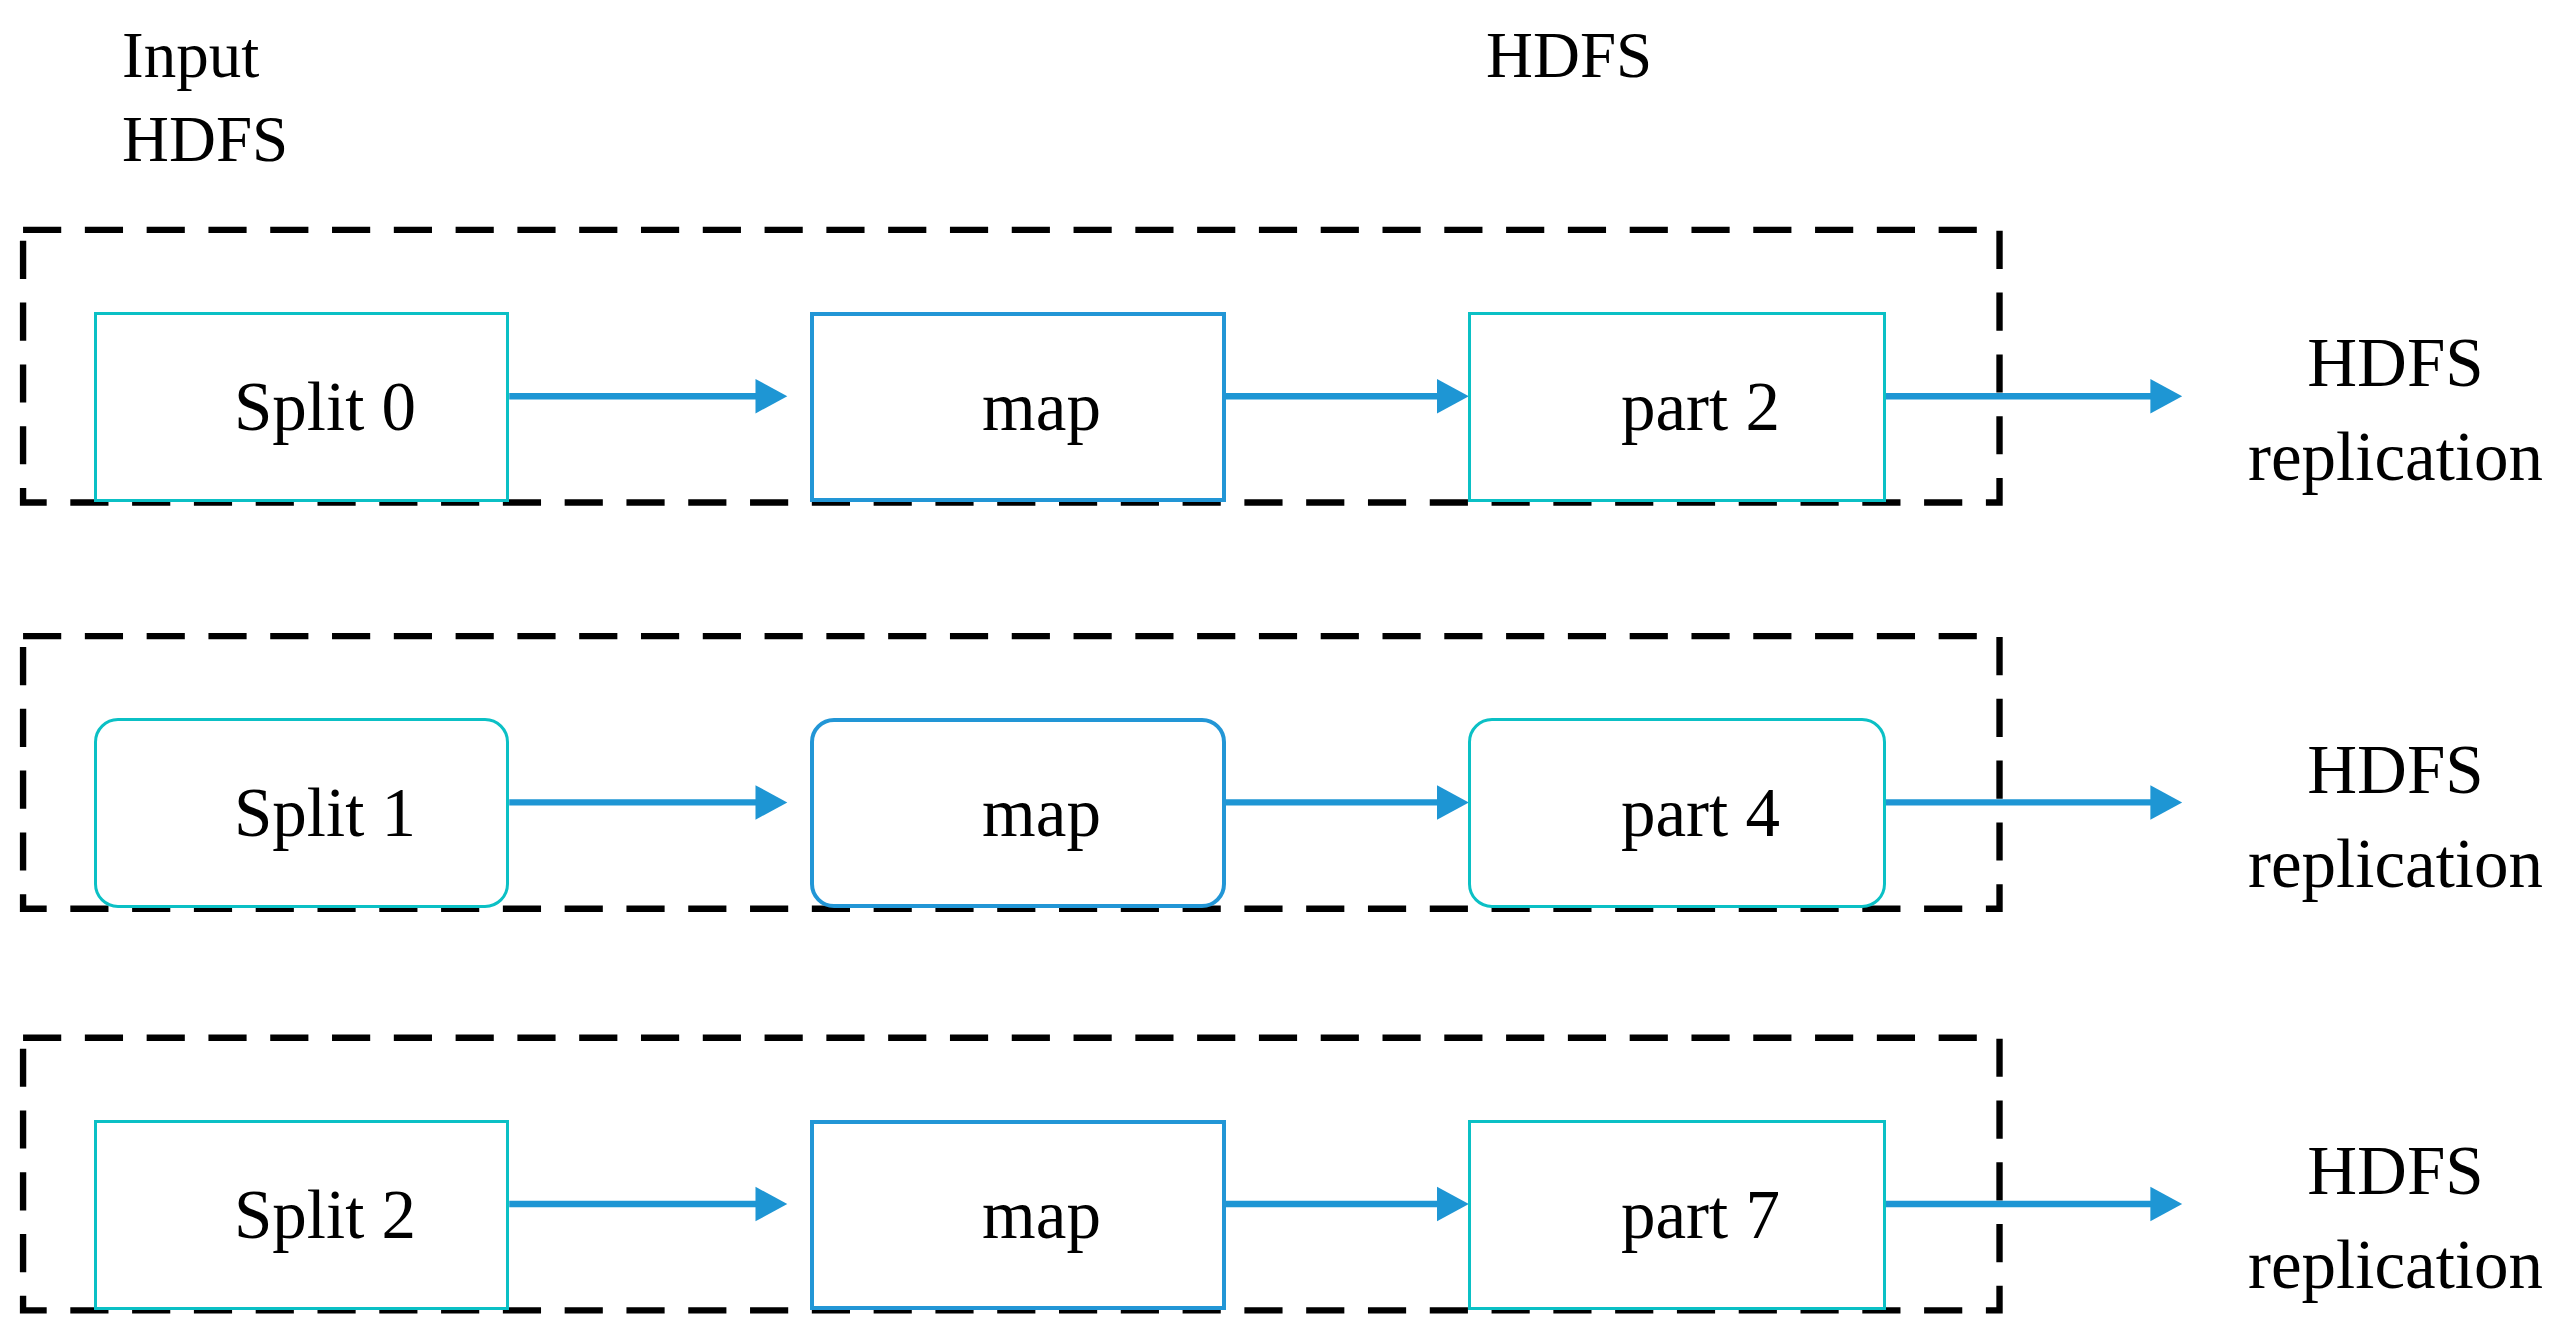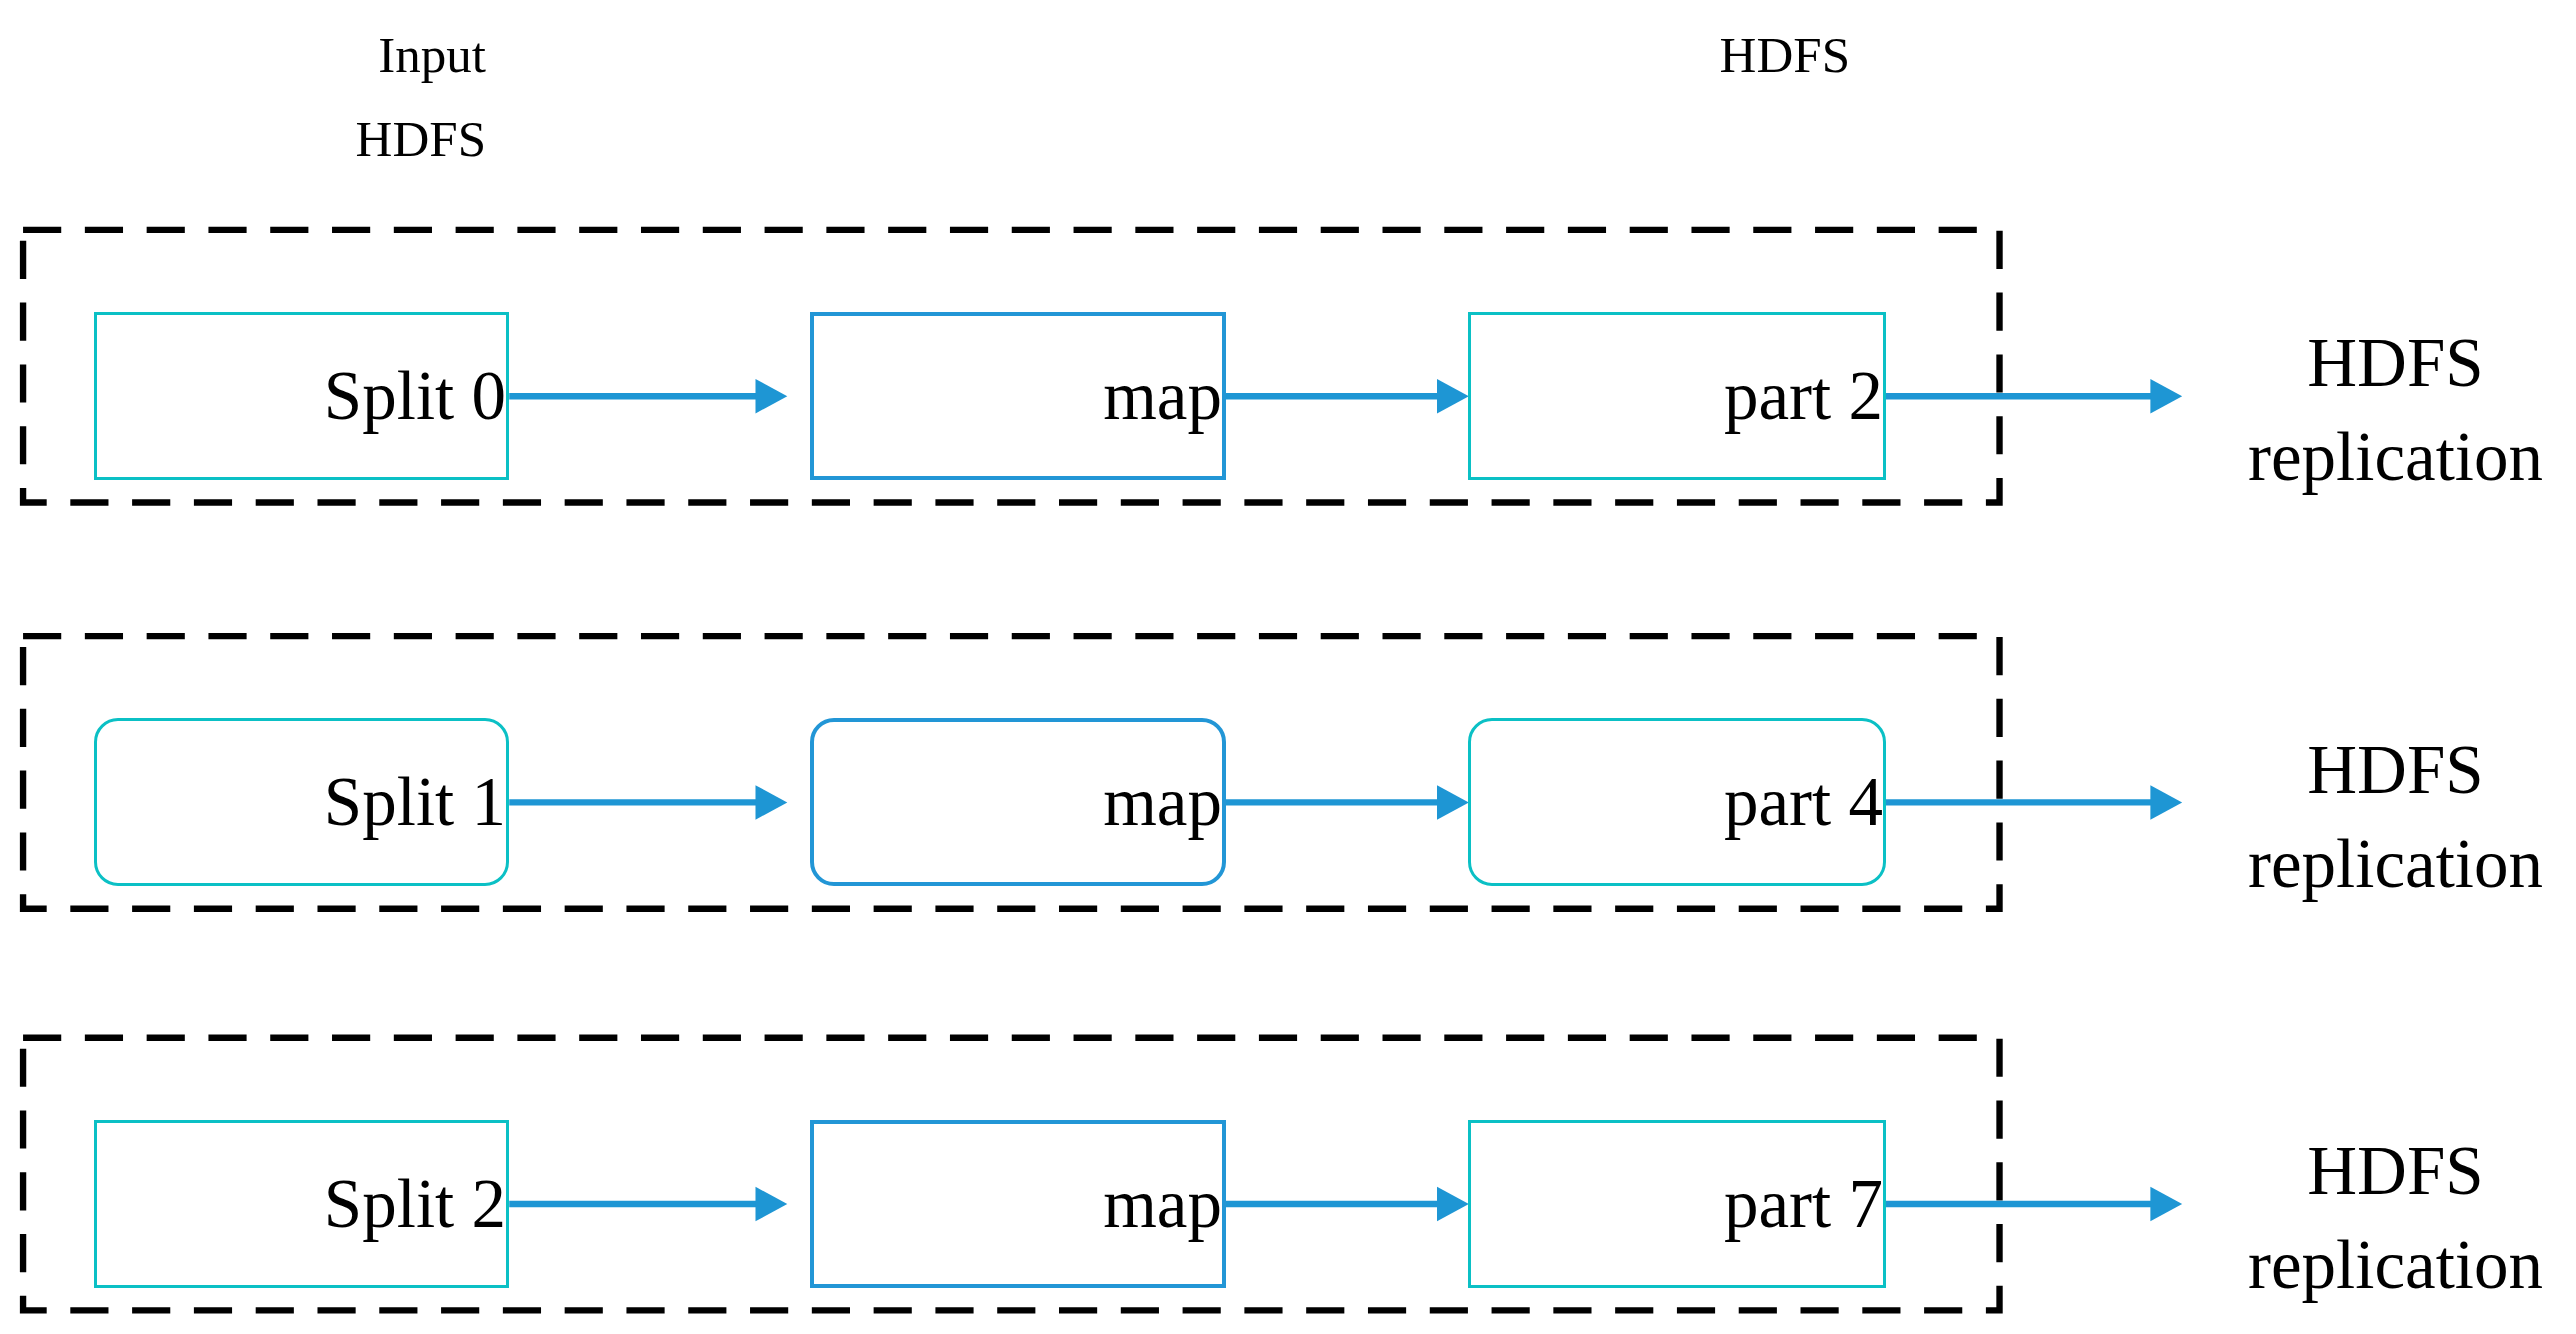--- a/index.html
+++ b/index.html
@@ -34,35 +34,35 @@
     stroke-width: 7;
   }
   .arrow-head {
     fill: var(--arrow, #1e96d4);
     stroke: none;
   }
   
   .hdr {
     position: absolute;
     width: 364px;
-    text-align: right;
-    font-size: 51px;
+    text-align: left;
+    font-size: 65px;
     line-height: 84px;
     white-space: nowrap;
   }
   .hdr-input  { left: 122px;  top: 12.7px; }
   .hdr-output { left: 1486px; top: 12.7px; }
   
   .node {
     position: absolute;
     box-sizing: border-box;
-    height: 168px;
+    height: 190px;
     display: flex;
     align-items: center;
-    justify-content: flex-end;
+    justify-content: center;
     font-size: 69px;
     background: #ffffff;
     padding-left: 47px;
   }
   .node-split { left: 94px;  width: 415px; border: 3.6px solid var(--split-part-border, #0bc0c5); }
   .node-map   { left: 810px;  width: 416px; border: 4.5px solid var(--map-border, #2296d6); }
   .node-part  { left: 1468px; width: 418px; border: 3.6px solid var(--split-part-border, #0bc0c5); }
   .row0 .node { top: 312px; }
   .row1 .node { top: 718px; border-radius: 24px; }
   .row2 .node { top: 1120px; }

